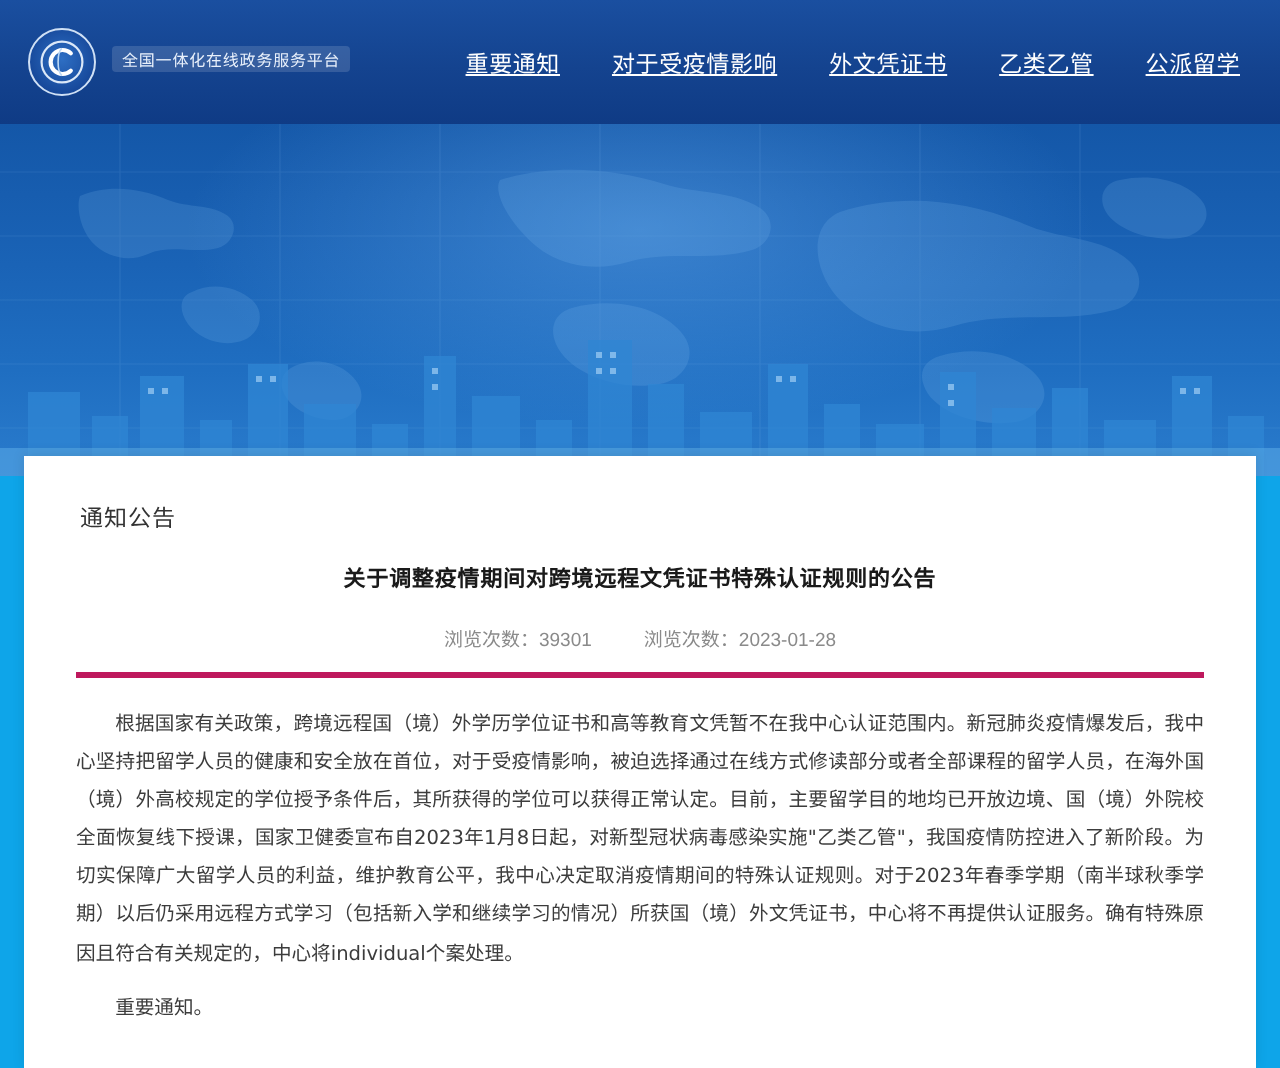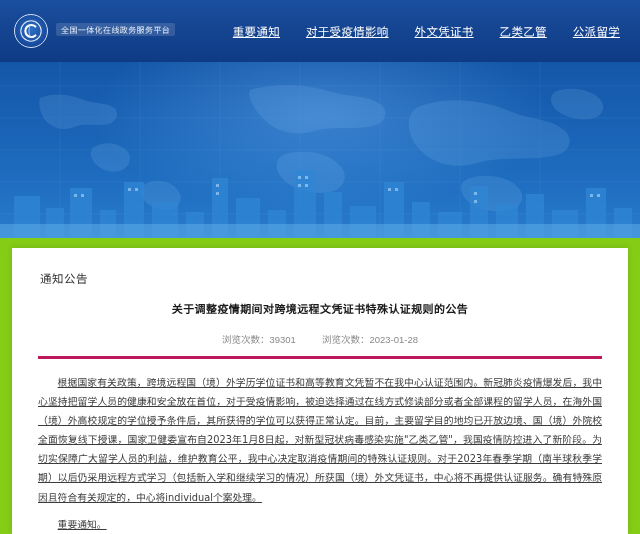--- a/index.html
+++ b/index.html
@@ -11,21 +11,21 @@
     height: 534px;
     overflow: hidden;
     font-family: "Liberation Sans", "DejaVu Sans", sans-serif;
     background: #ffffff;
   }
   .page {
     position: relative;
     width: 640px;
     height: 534px;
     overflow: hidden;
-    background: #84cc16;
+    background: #0ea5e9;
   }
 
   
   .header {
     position: relative;
     height: 62px;
     background: linear-gradient(180deg, #1a4fa0 0%, #14438f 55%, #0f3b85 100%);
     display: flex;
     align-items: center;
     padding: 0 14px 0 14px;
@@ -108,21 +108,21 @@
     width: 460px; height: 200px;
     transform: translate(-50%,-50%);
     background: radial-gradient(ellipse at center, rgba(120,190,255,0.35) 0%, rgba(20,80,160,0) 70%);
     pointer-events: none;
   }
 
   
   .card {
     position: absolute;
     left: 12px;
-    top: 248px;
+    top: 228px;
     width: 616px;
     bottom: 0;
     background: #ffffff;
     box-shadow: 0 -1px 6px rgba(0,0,0,0.10);
     padding: 18px 26px 0 26px;
     overflow: hidden;
   }
   .card-label {
     font-size: 11.5px;
     color: #333333;
@@ -150,21 +150,20 @@
   }
   .meta-item { white-space: nowrap; }
 
   .body-text {
     margin-top: 14px;
     font-size: 9.8px;
     line-height: 1.95;
     color: #3c3c3c;
     text-align: justify;
     font-family: "DejaVu Sans", "Liberation Sans", sans-serif;
-    text-decoration: underline;
   }
   .body-text p { margin: 0 0 8px 0; text-indent: 2em; }
 </style>
 </head>
 <body>
 
 <div class="page">
 
   <div class="header">
     <div class="logo-wrap">

